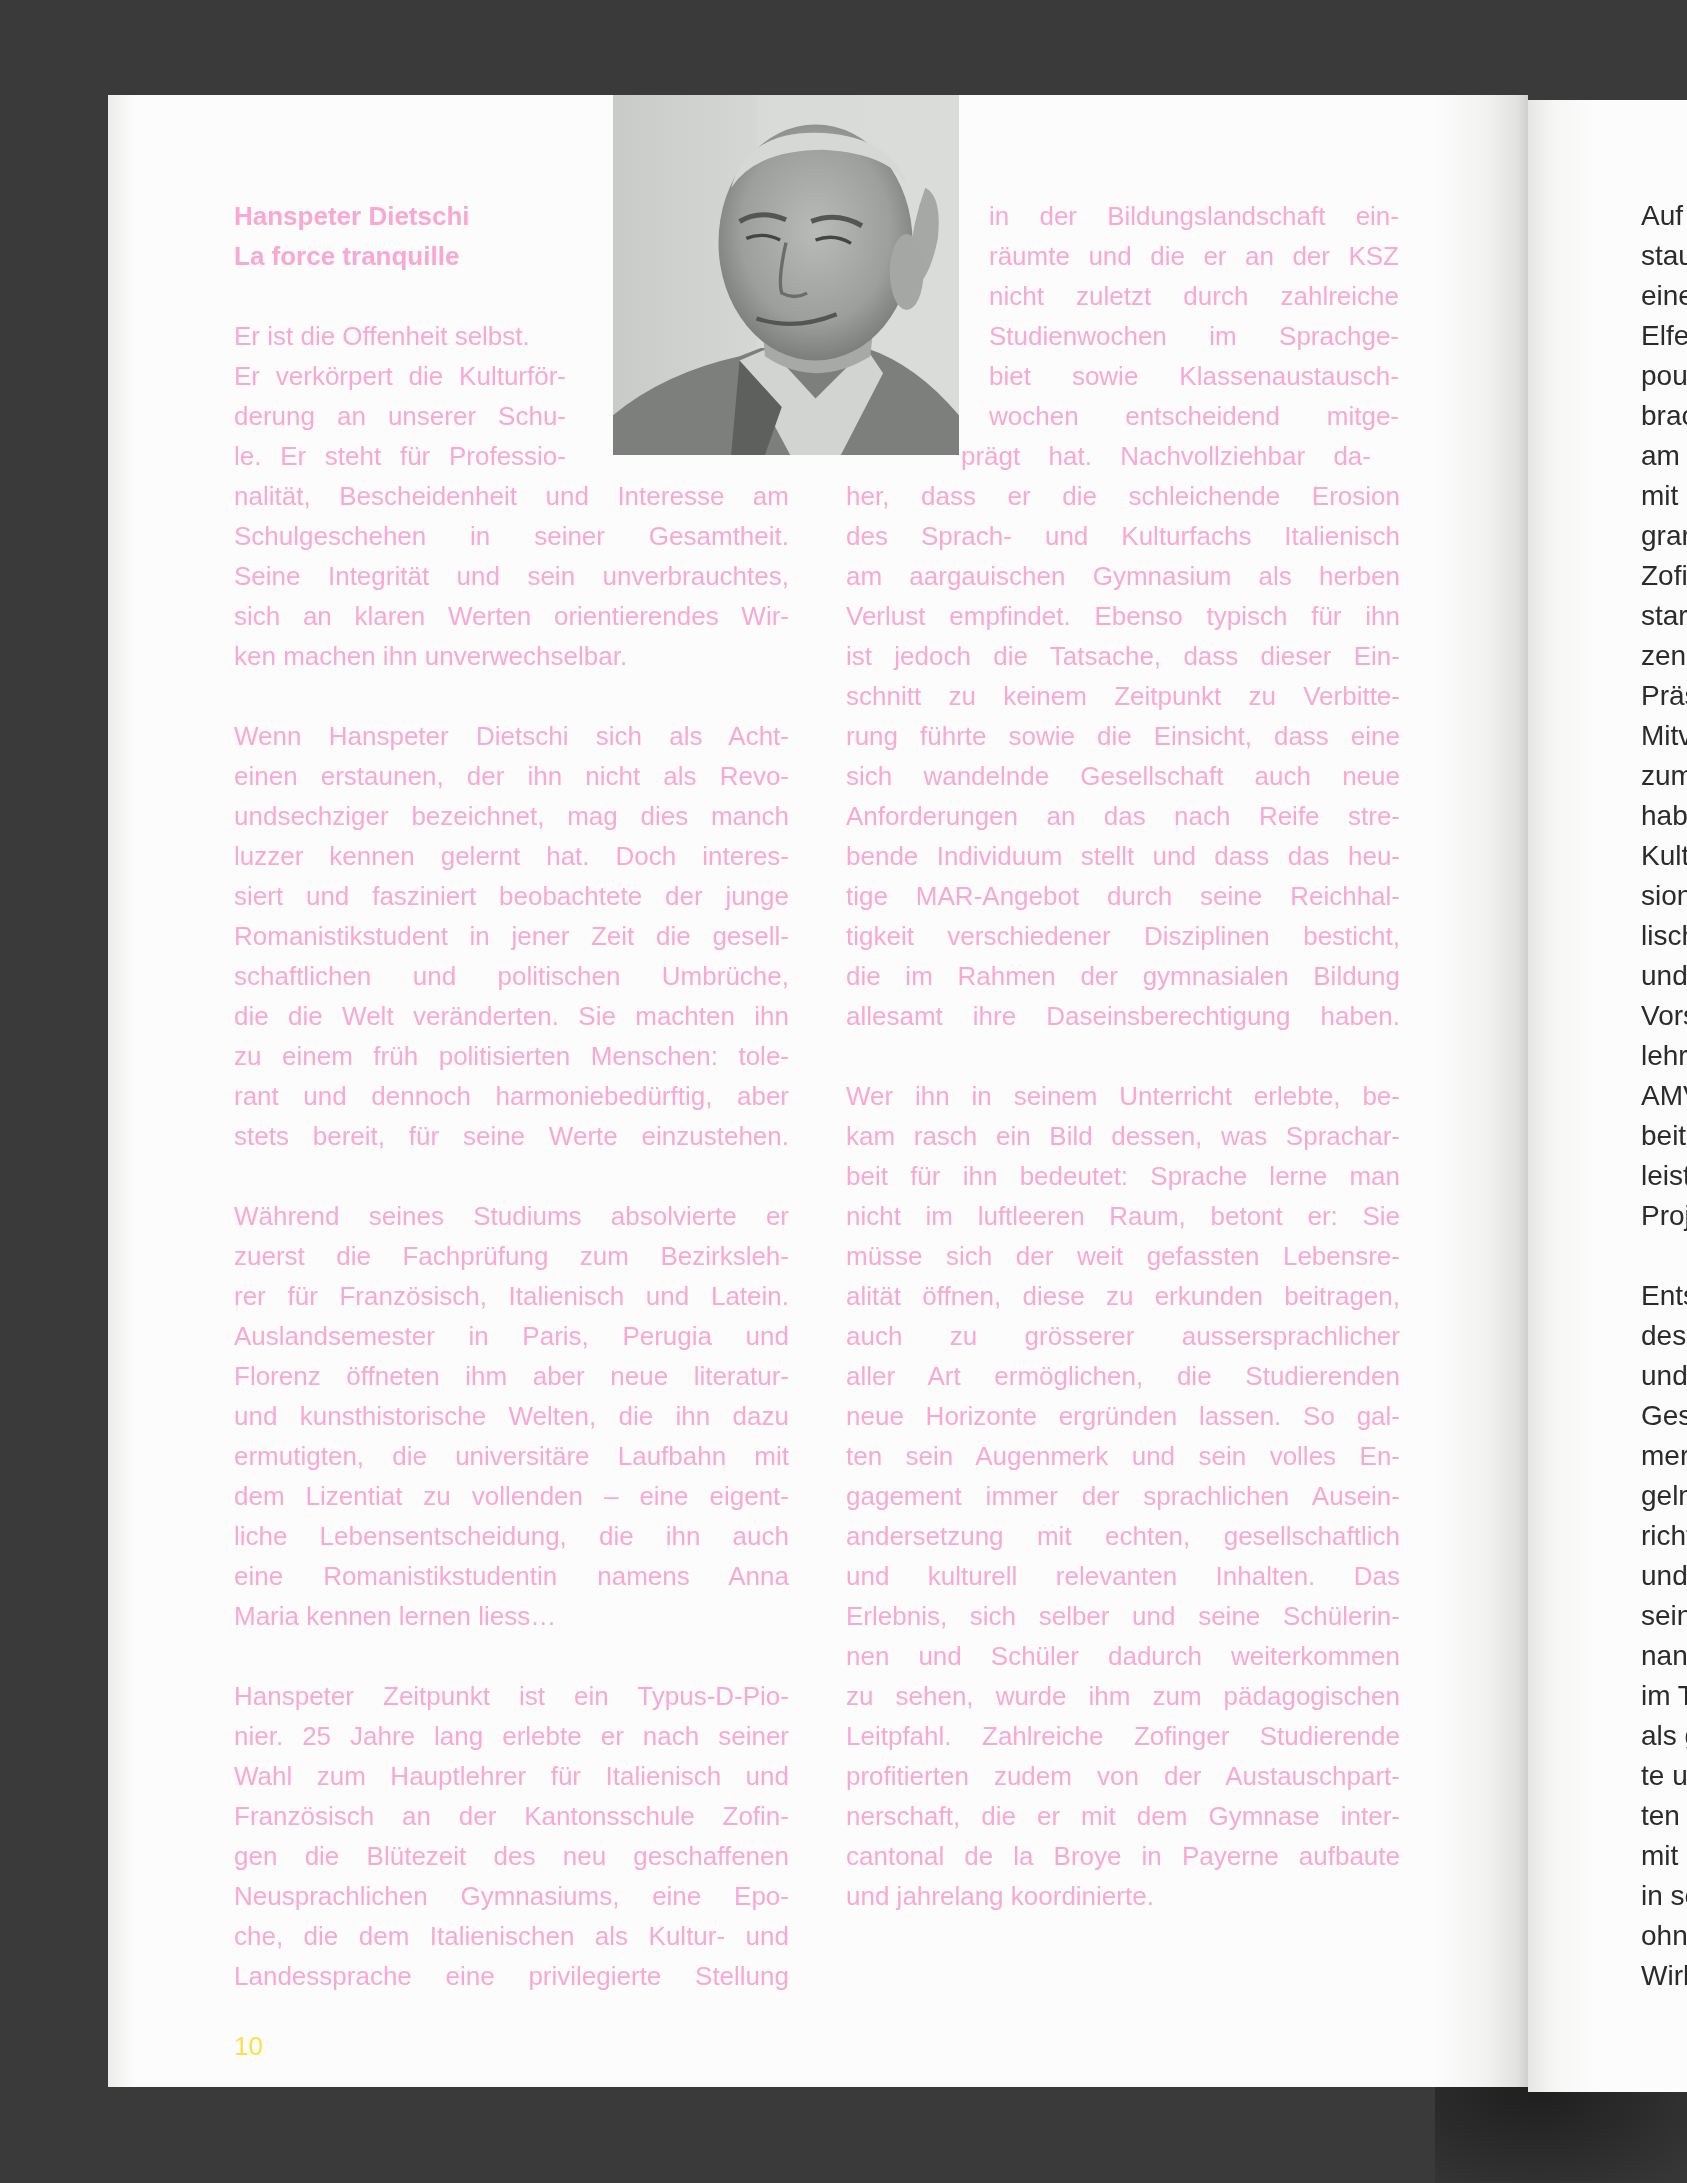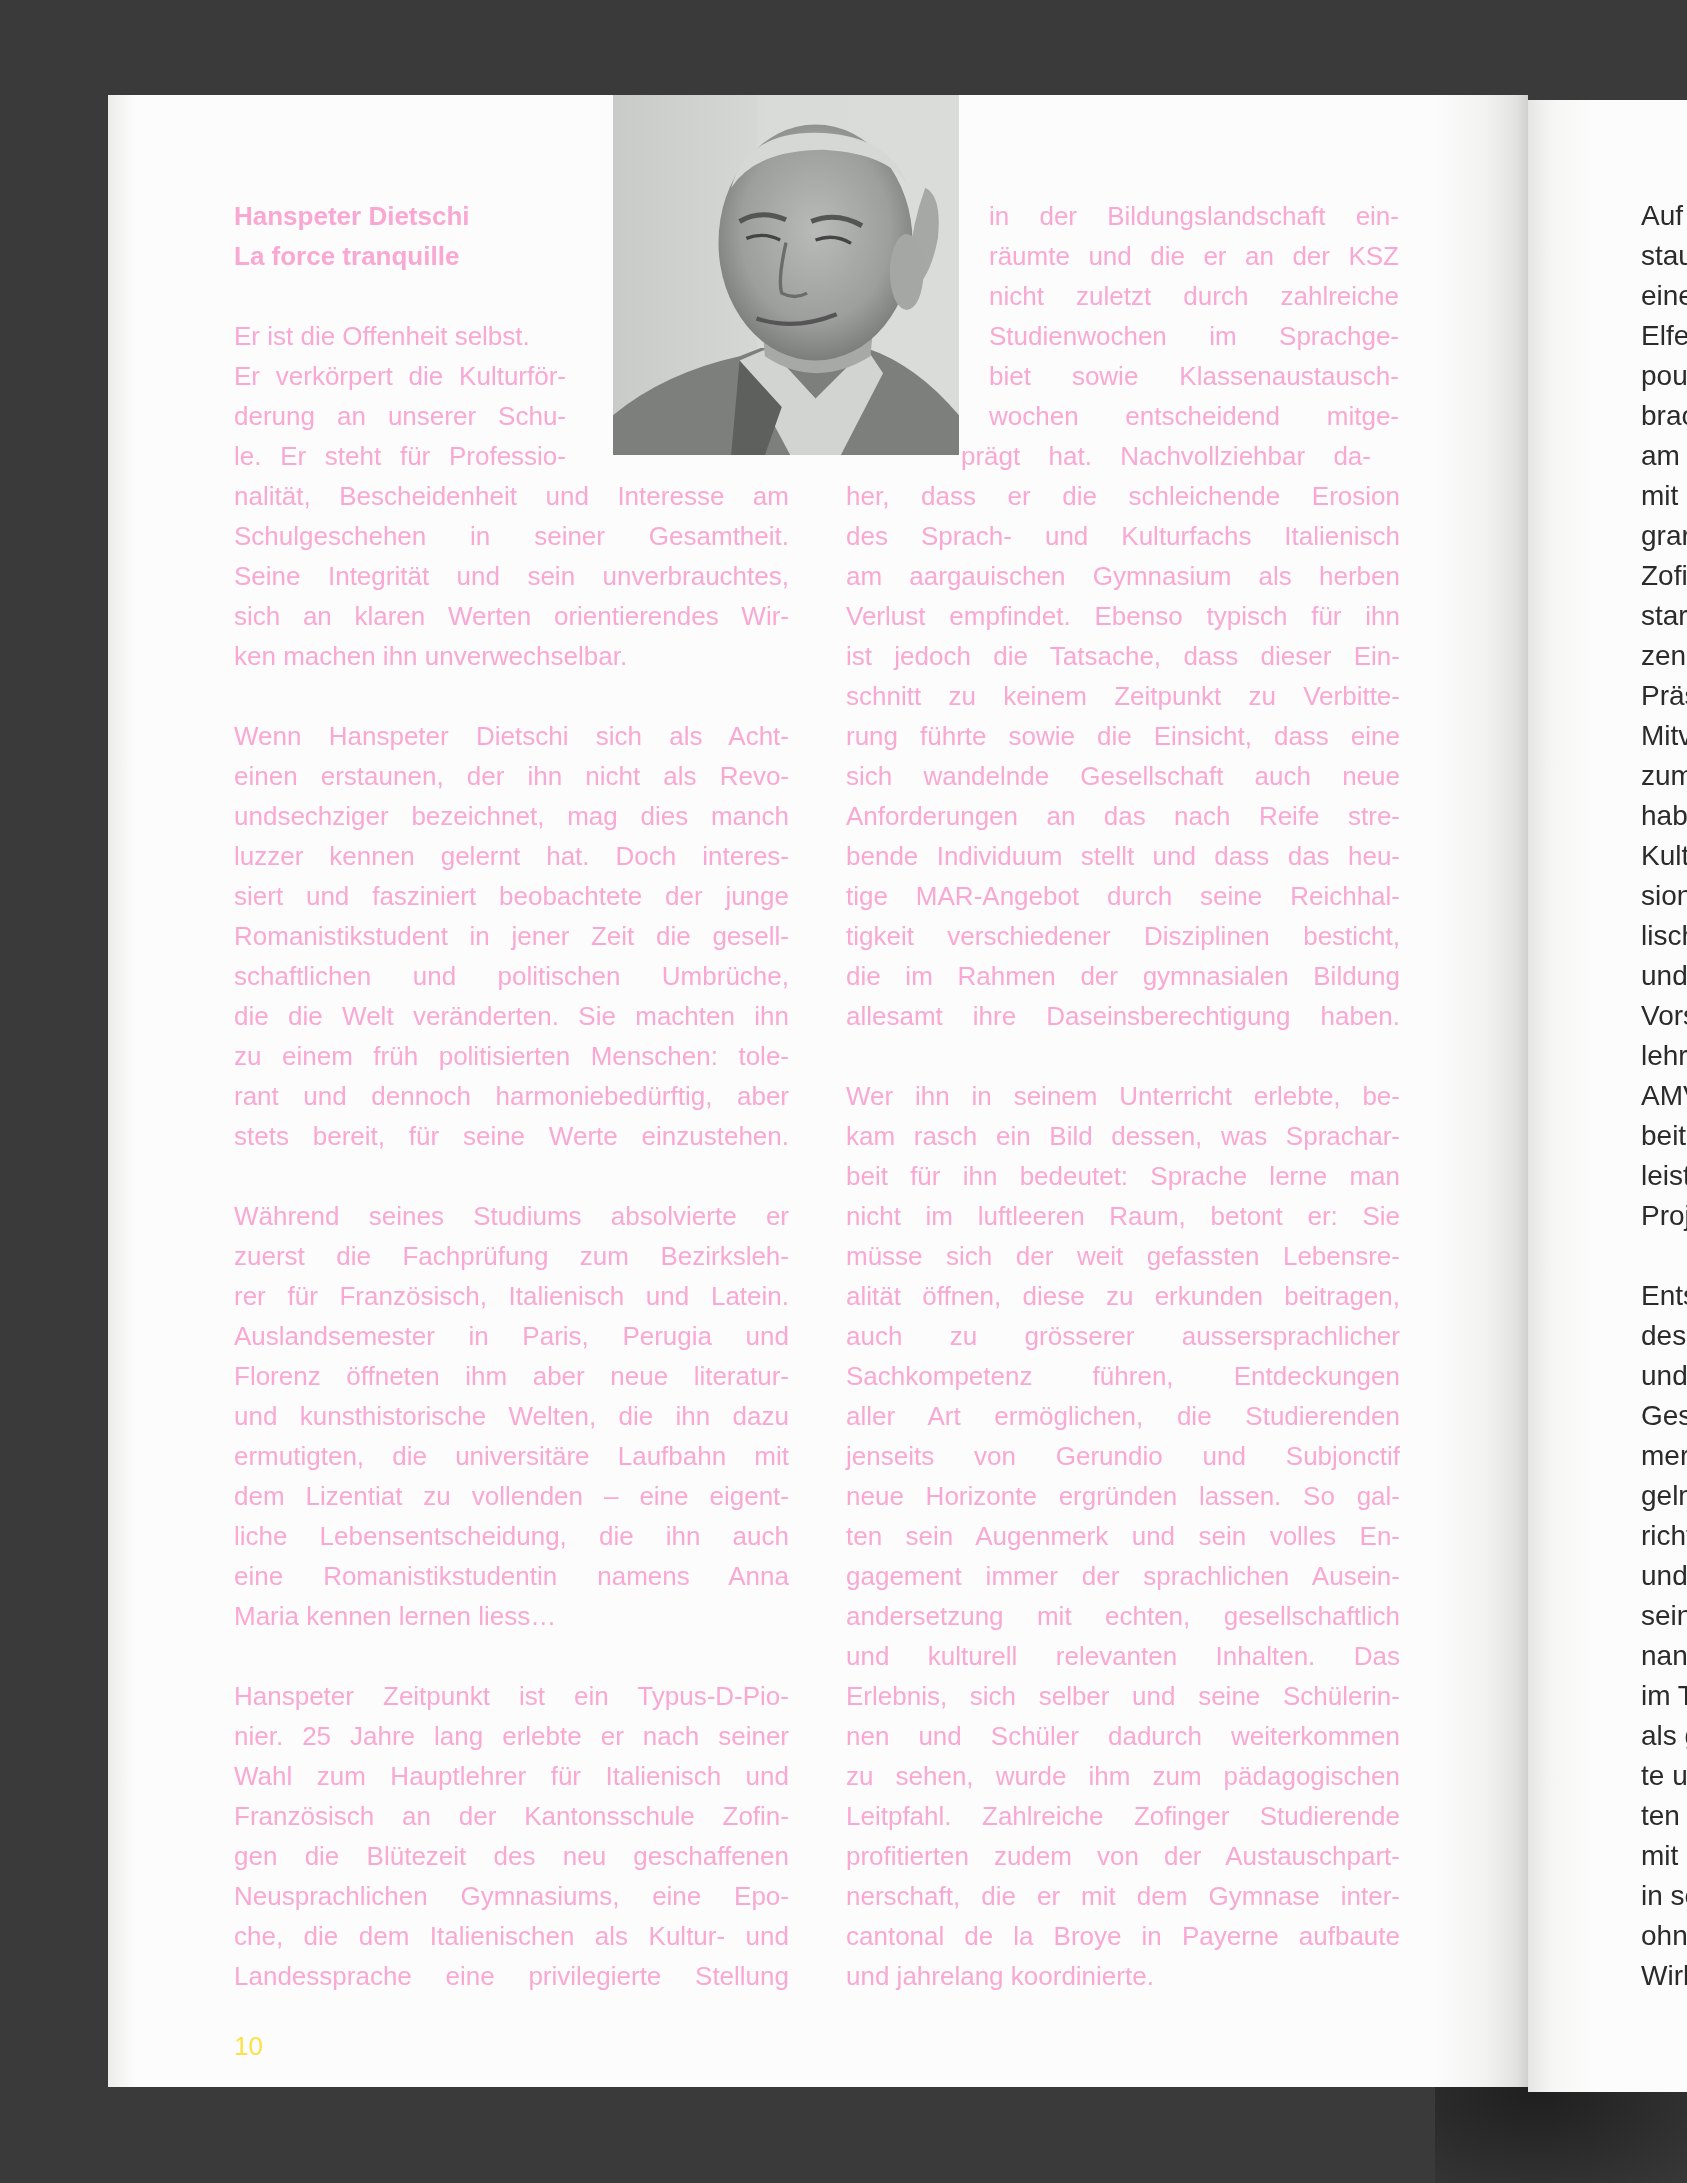--- a/index.html
+++ b/index.html
@@ -200,23 +200,21 @@
   </div>
   <span class="blank"></span>
   <div>
     <span class="ln">Wer ihn in seinem Unterricht erlebte, be-</span>
     <span class="ln">kam rasch ein Bild dessen, was Sprachar-</span>
     <span class="ln">beit für ihn bedeutet: Sprache lerne man</span>
     <span class="ln">nicht im luftleeren Raum, betont er: Sie</span>
     <span class="ln">müsse sich der weit gefassten Lebensre-</span>
     <span class="ln">alität öffnen, diese zu erkunden beitragen,</span>
     <span class="ln">auch zu grösserer aussersprachlicher</span>
-    <span class="ln">Sachkompetenz führen, Entdeckungen</span>
     <span class="ln">aller Art ermöglichen, die Studierenden</span>
-    <span class="ln">jenseits von Gerundio und Subjonctif</span>
     <span class="ln">neue Horizonte ergründen lassen. So gal-</span>
     <span class="ln">ten sein Augenmerk und sein volles En-</span>
     <span class="ln">gagement immer der sprachlichen Ausein-</span>
     <span class="ln">andersetzung mit echten, gesellschaftlich</span>
     <span class="ln">und kulturell relevanten Inhalten. Das</span>
     <span class="ln">Erlebnis, sich selber und seine Schülerin-</span>
     <span class="ln">nen und Schüler dadurch weiterkommen</span>
     <span class="ln">zu sehen, wurde ihm zum pädagogischen</span>
     <span class="ln">Leitpfahl. Zahlreiche Zofinger Studierende</span>
     <span class="ln">profitierten zudem von der Austauschpart-</span>

